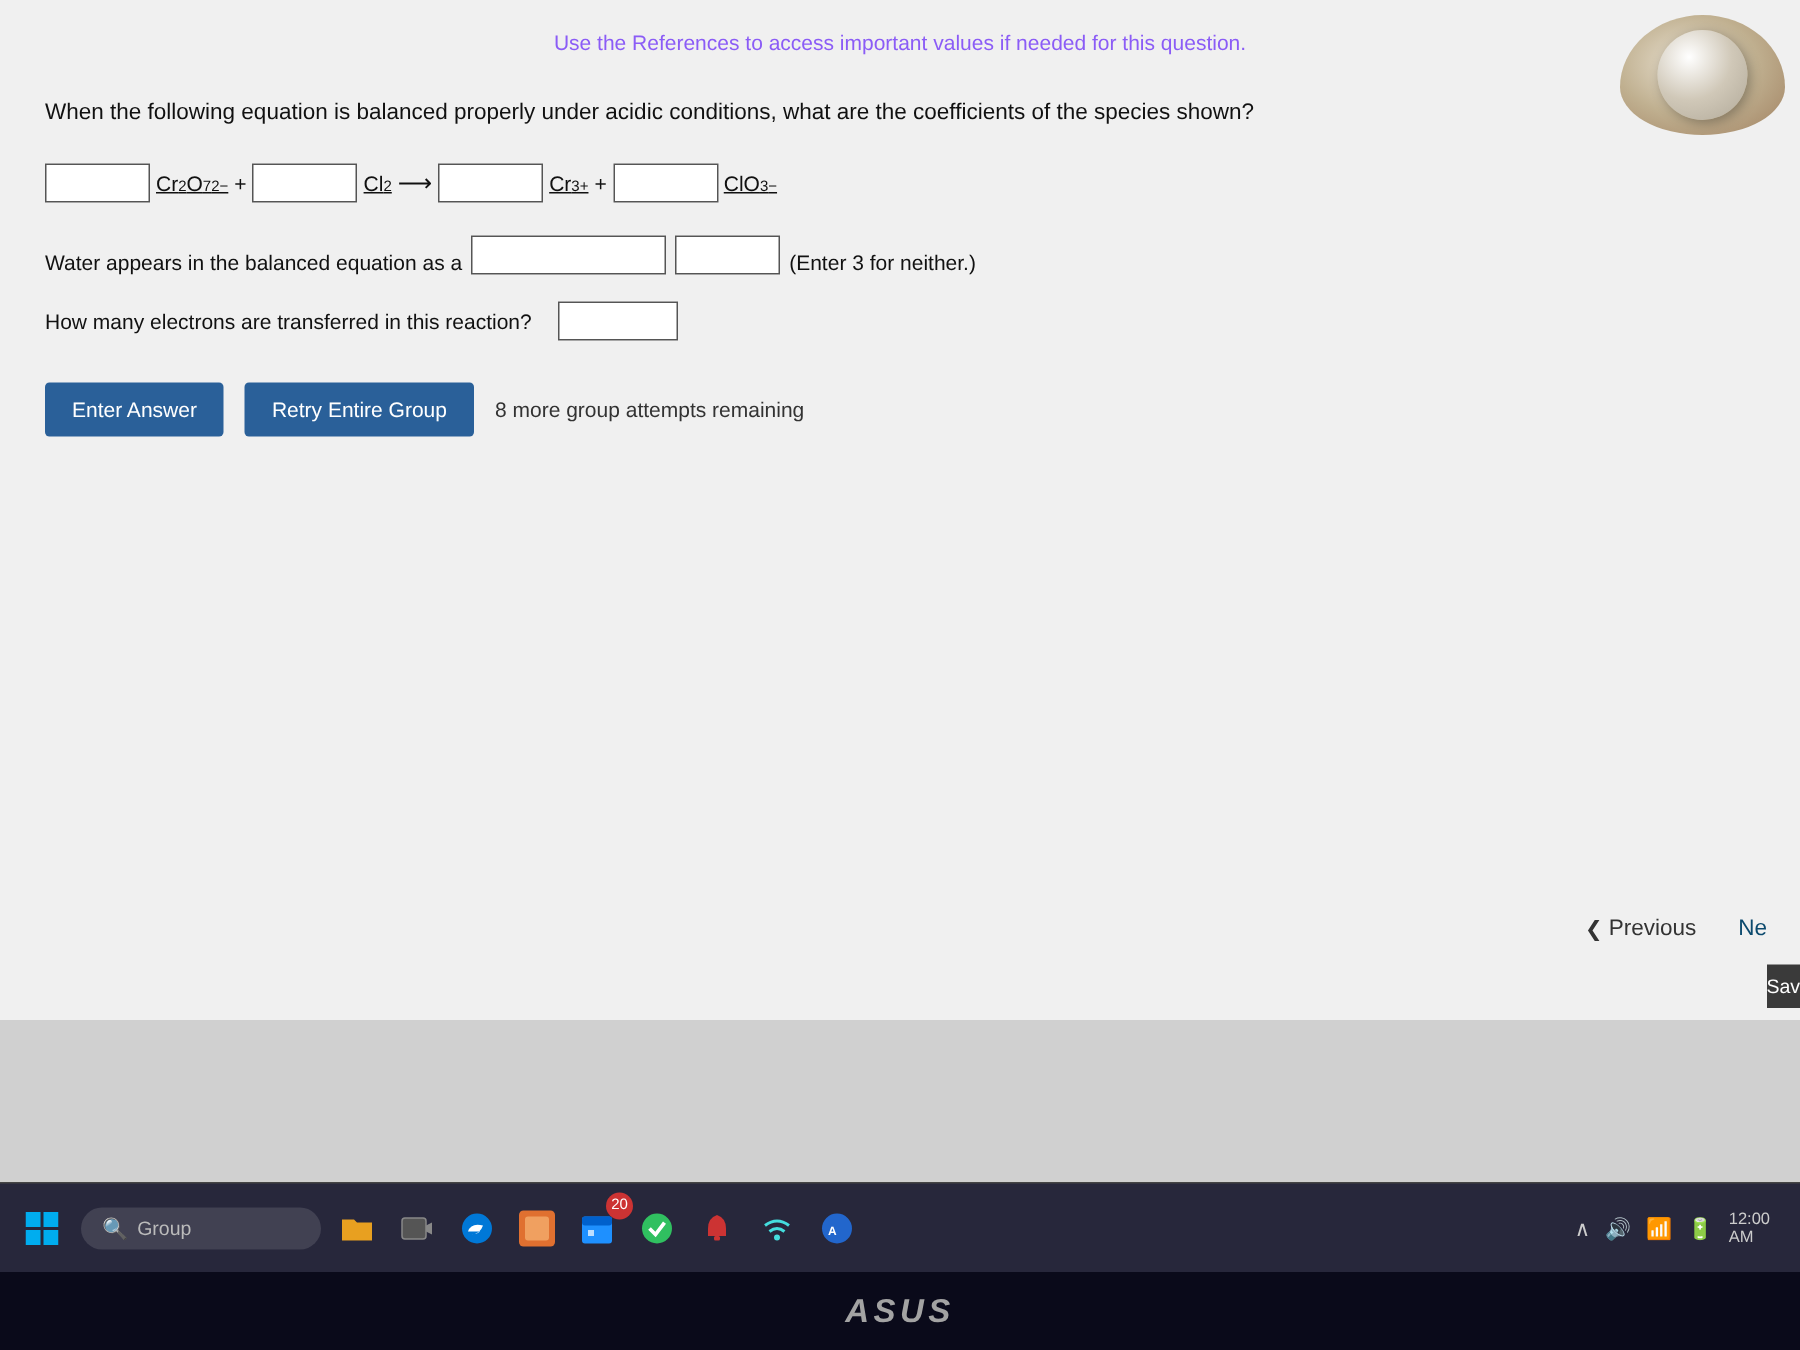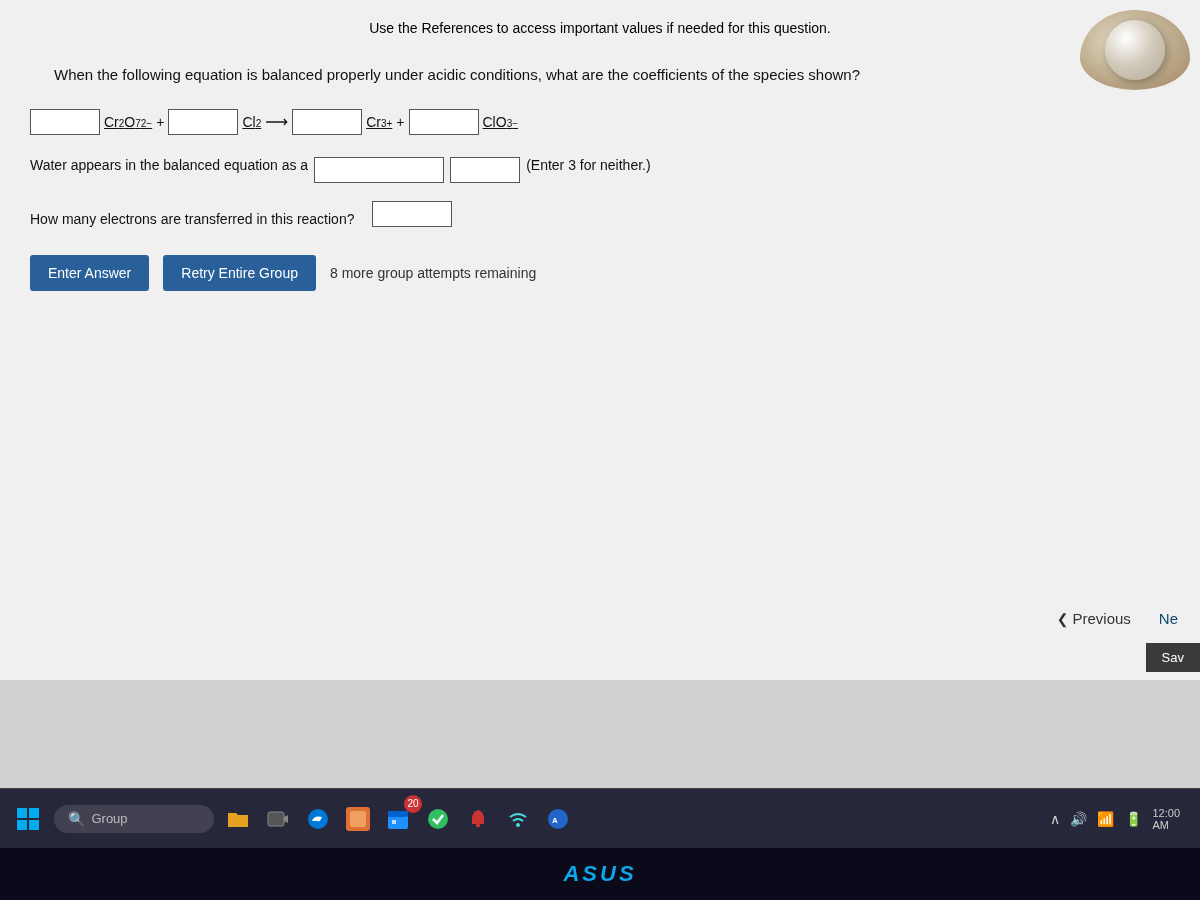--- a/index.html
+++ b/index.html
@@ -17,31 +17,30 @@
       background: #f0f0f0;
       width: 100%;
       height: 680px;
       position: relative;
       padding: 20px 30px;
     }
 
     .top-instruction {
       text-align: center;
       font-size: 14px;
-      color: #000000;
+      color: #8b5cf6;
       margin-bottom: 28px;
       font-weight: 500;
     }
 
     .question-text {
       font-size: 15px;
       color: #111;
       margin-bottom: 22px;
       line-height: 1.5;
-      margin-left: 24px;
     }
 
     .equation-row {
       display: flex;
       align-items: center;
       gap: 4px;
       margin-bottom: 22px;
       flex-wrap: wrap;
     }
 
@@ -75,21 +74,21 @@
     .arrow-label {
       font-size: 16px;
       color: #111;
     }
 
     .water-row {
       font-size: 14px;
       color: #111;
       margin-bottom: 18px;
       display: flex;
-      align-items: flex-start;
+      align-items: flex-end;
       gap: 6px;
       flex-wrap: wrap;
     }
 
     .water-input {
       border: 1px solid #555;
       background: white;
       width: 130px;
       height: 26px;
       font-size: 13px;
@@ -105,21 +104,21 @@
       font-size: 13px;
       padding: 2px 4px;
       outline: none;
     }
 
     .electrons-row {
       font-size: 14px;
       color: #111;
       margin-bottom: 28px;
       display: flex;
-      align-items: flex-end;
+      align-items: center;
       gap: 18px;
     }
 
     .electrons-input {
       border: 1px solid #555;
       background: white;
       width: 80px;
       height: 26px;
       font-size: 13px;
       padding: 2px 4px;
@@ -360,21 +359,21 @@
 </div>
 
 <div style="position:absolute; bottom:265px; right:10px; display:flex; align-items:center; gap:4px;">
   <button class="btn-previous">
     <span style="font-size:14px;">❮</span>
     <span>Previous</span>
   </button>
   <button class="btn-next">Ne</button>
 </div>
 
-<div style="position:absolute; bottom:228px; right:0; background:#3a3a3a; color:white; padding:7px 16px; font-size:13px; cursor:pointer;">Sav</div>
+<div style="position:absolute; bottom:228px; right:0; background:#3a3a3a; color:white; padding:7px 0; font-size:13px; cursor:pointer;">Sav</div>
 
 <div class="taskbar">
   <div class="taskbar-top">
 
     <div class="win-btn">
       <svg width="22" height="22" viewBox="0 0 22 22">
         <rect x="0" y="0" width="10" height="10" fill="#00adef"></rect>
         <rect x="12" y="0" width="10" height="10" fill="#00adef"></rect>
         <rect x="0" y="12" width="10" height="10" fill="#00adef"></rect>
         <rect x="12" y="12" width="10" height="10" fill="#00adef"></rect>
@@ -456,15 +455,15 @@
     <div class="system-tray">
       <span class="tray-icon">∧</span>
       <span class="tray-icon">🔊</span>
       <span class="tray-icon">📶</span>
       <span class="tray-icon">🔋</span>
       <span class="tray-icon" style="font-size:11px; color:#ccc;">12:00<br>AM</span>
     </div>
   </div>
 
   <div class="taskbar-bottom">
-    <span class="asus-logo" style="font-family: 'Arial Black', sans-serif; color:#0ea5e9; letter-spacing:3px; font-size:22px; font-weight:900;">ASUS</span>
+    <span class="asus-logo" style="font-family: 'Arial Black', sans-serif; color:#a3a3a3; letter-spacing:3px; font-size:22px; font-weight:900;">ASUS</span>
   </div>
 </div>
 
 </body></html>

